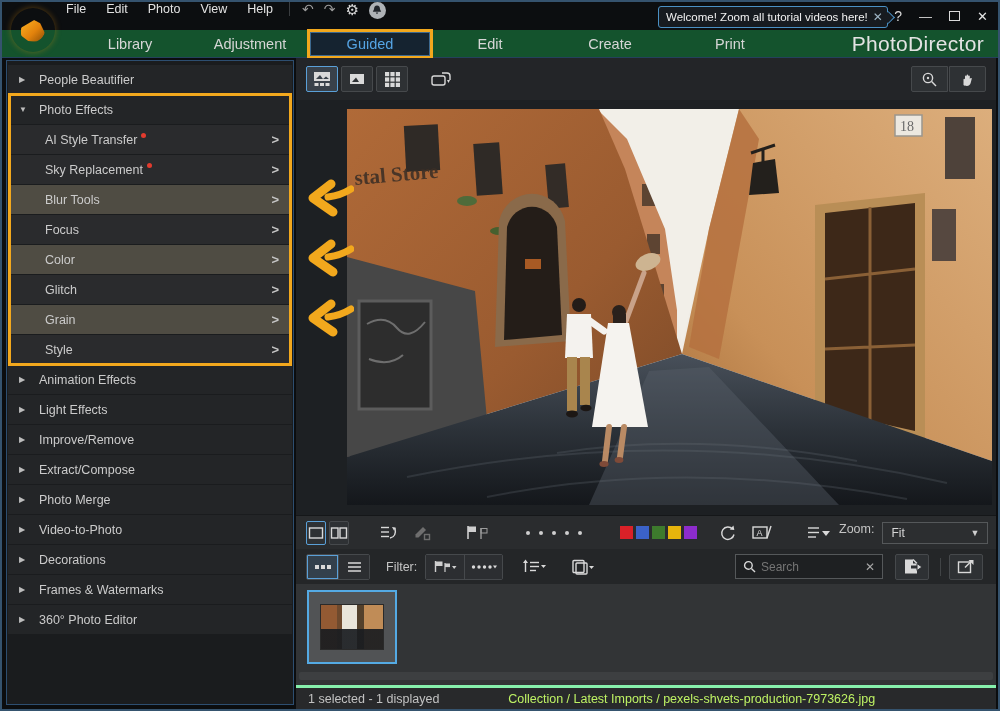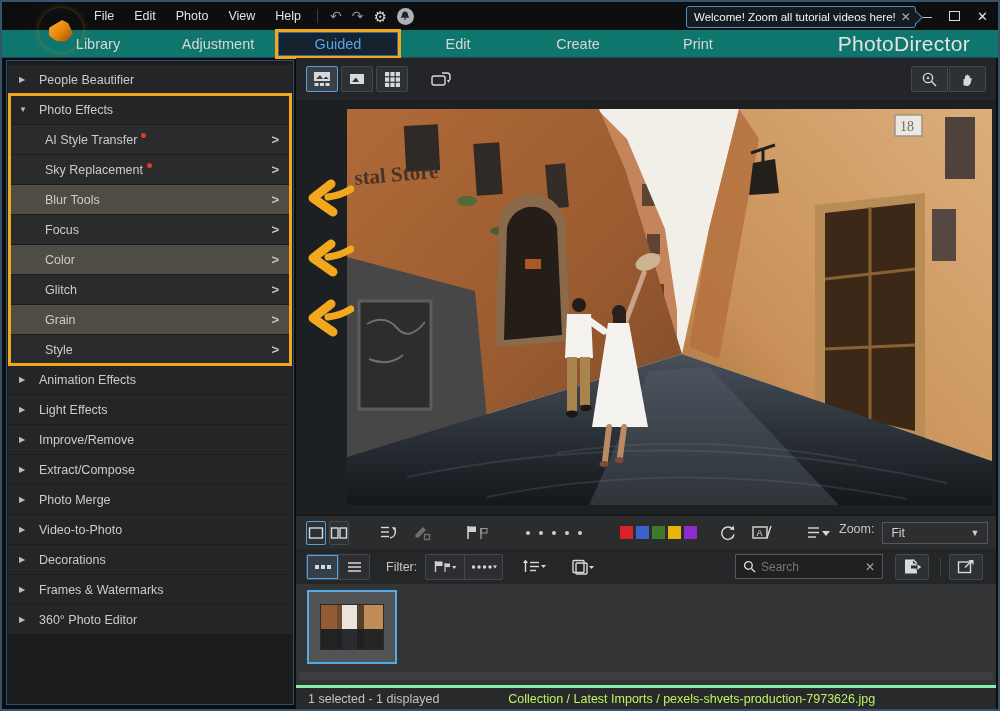--- a/index.html
+++ b/index.html
@@ -3,21 +3,21 @@
 <meta charset="utf-8">
 <style>
   * { margin:0; padding:0; box-sizing:border-box; }
   html,body { width:1000px; height:711px; background:#000; }
   body { font-family:"Liberation Sans", sans-serif; }
   .app { position:relative; width:1000px; height:711px; background:#0b0d0f;
          border:2px solid #35536e; overflow:hidden; }
 
   
   .titlebar { position:absolute; left:0; top:0; right:0; height:28px; background:#0c0e10;
-              display:flex; align-items:center;margin-left:28px; }
+              display:flex; align-items:flex-start; }
   .logo { position:absolute; left:9px; top:6px; width:44px; height:44px; border-radius:50%;
           background:radial-gradient(circle at 50% 42%, #f7b733 0 8%, #120d07 9% 58%, #f Trying 0 0),
                      radial-gradient(circle, #1a1208 0 56%, #f2990f 57% 72%, #d97a08 73% 86%, #3a2406 87%);
           box-shadow:0 0 6px rgba(242,153,15,.35); z-index:5; }
   .logo .swirl { position:absolute; left:10px; top:12px; width:24px; height:22px;
           border-radius:50% 50% 60% 40%; background:linear-gradient(135deg,#f7a91e 10%,#e2820c 55%,#8a4d06 100%);
           clip-path:polygon(0 35%, 55% 0, 80% 15%, 100% 60%, 78% 100%, 30% 96%, 0 70%); }
   .menubar { display:flex; gap:20px; margin-left:64px; }
   .menu-item { color:#e2e2e2; font-size:12.5px; cursor:default; }
   .tb-sep { width:1px; height:14px; background:#3a3d40; margin:0 12px 0 16px; }
@@ -33,26 +33,26 @@
 
   .notif { position:absolute; left:656px; top:4px; width:230px; height:22px; background:#171b20;
            border:1.5px solid #4a90c4; border-radius:3px; display:flex; align-items:center;
            padding:0 7px; z-index:6; }
   .notif-text { color:#f2f2f2; font-size:11.5px; white-space:nowrap; flex:1; }
   .notif-x { color:#9fb6c6; font-size:12px; margin-left:5px; }
   .notif-tip { position:absolute; right:-6px; top:6px; width:9px; height:9px; background:#171b20;
            border-top:1.5px solid #4a90c4; border-right:1.5px solid #4a90c4; transform:rotate(45deg); }
 
   
-  .tabbar { position:absolute; left:0; top:28px; right:0; height:28px; background:#0f766e;
-            display:flex; align-items:center; padding-left:36px; border-bottom:1px solid #24415c; }
+  .tabbar { position:absolute; left:0; top:28px; right:0; height:28px; background:#14532d;
+            display:flex; align-items:center; padding-left:68px; border-bottom:1px solid #24415c; }
   .tab { width:120px; text-align:center; color:#d6d6d6; font-size:14.5px; }
   .tab.guided { color:#55a4e4; background:#152330; border:1px solid #3c688e; height:24px;
                 line-height:22px; outline:3px solid #f2a81d; }
-  .brand { margin-left:auto; margin-right:28px; color:#e3e3e3; font-size:21px; letter-spacing:.3px; }
+  .brand { margin-left:auto; margin-right:14px; color:#e3e3e3; font-size:21px; letter-spacing:.3px; }
 
   
   .sidebar { position:absolute; left:4px; top:58px; width:288px; bottom:4px; background:#1a1c1e;
              border:1px solid #2d4e70; padding-top:4px; }
   .srow { height:29px; margin:0 1px 1px 1px; display:flex; align-items:center; font-size:12.5px;
           color:#cbcbcb; cursor:default; }
   .srow.parent { background:#232527; padding-left:11px; gap:10px; }
   .srow.child  { background:#2a2b2d; padding-left:37px; }
   .srow.child.hl { background:#4f4c43; }
   .tri { font-size:8px; color:#bdbdbd; width:10px; }

